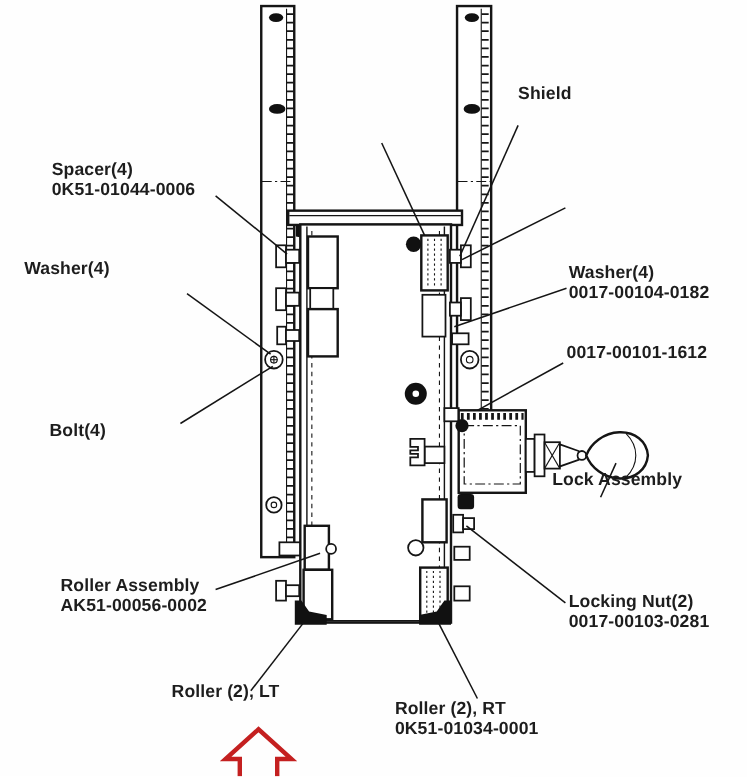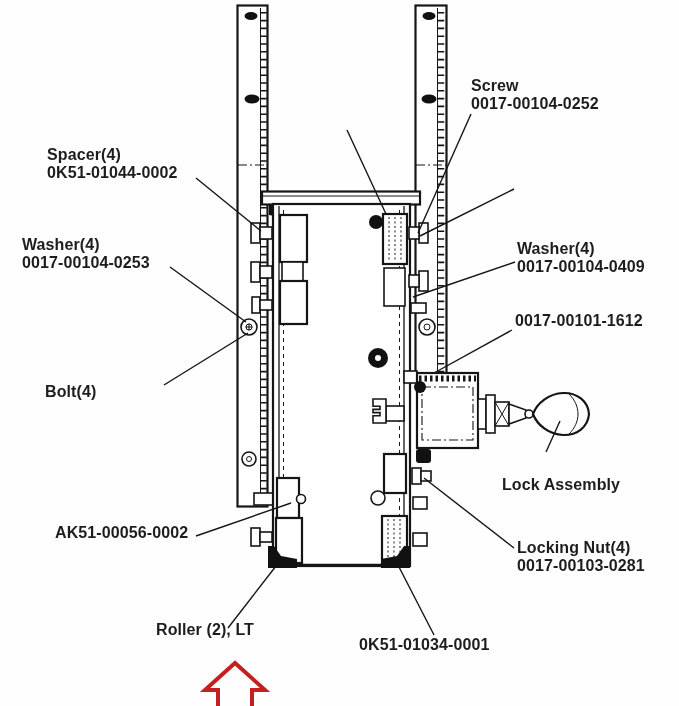--- a/index.html
+++ b/index.html
@@ -178,62 +178,62 @@
       <line x1="399" y1="567" x2="434" y2="635" class="leader"></line>
     </g>
 
     <g>
       <path d="M218,706 L218,690 L205,690 L235,663 L265,690 L252,690 L252,706" fill="none" stroke-width="4" stroke-linejoin="miter" stroke="#c42020"></path>
     </g>
   </svg>
 
   <div class="lbl" style="left:47px;top:146px">
     <div>Spacer(4)</div>
-    <div>0K51-01044-0002</div>
+    <div>0K51-01044-0006</div>
   </div>
 
   <div class="lbl" style="left:22px;top:236px">
     <div>Washer(4)</div>
-    <div>0017-00104-0253</div>
   </div>
 
   <div class="lbl" style="left:45px;top:383px">
     <div>Bolt(4)</div>
   </div>
 
   <div class="lbl" style="left:55px;top:524px">
+    <div>Roller Assembly</div>
     <div>AK51-00056-0002</div>
   </div>
 
   <div class="lbl" style="left:156px;top:621px">
     <div>Roller (2), LT</div>
   </div>
 
 
   <div class="lbl" style="left:471px;top:77px">
-    <div>Screw</div>
-    <div>0017-00104-0252</div>
+    <div>Shield</div>
   </div>
 
 
   <div class="lbl" style="left:517px;top:240px">
     <div>Washer(4)</div>
-    <div>0017-00104-0409</div>
+    <div>0017-00104-0182</div>
   </div>
 
   <div class="lbl" style="left:515px;top:312px">
     <div>0017-00101-1612</div>
   </div>
 
-  <div class="lbl" style="left:502px;top:476px">
+  <div class="lbl" style="left:502px;top:428px">
     <div>Lock Assembly</div>
   </div>
 
   <div class="lbl" style="left:517px;top:539px">
-    <div>Locking Nut(4)</div>
+    <div>Locking Nut(2)</div>
     <div>0017-00103-0281</div>
   </div>
 
   <div class="lbl" style="left:359px;top:636px">
+    <div>Roller (2), RT</div>
     <div>0K51-01034-0001</div>
   </div>
 
 </div>
 
 </body></html>

